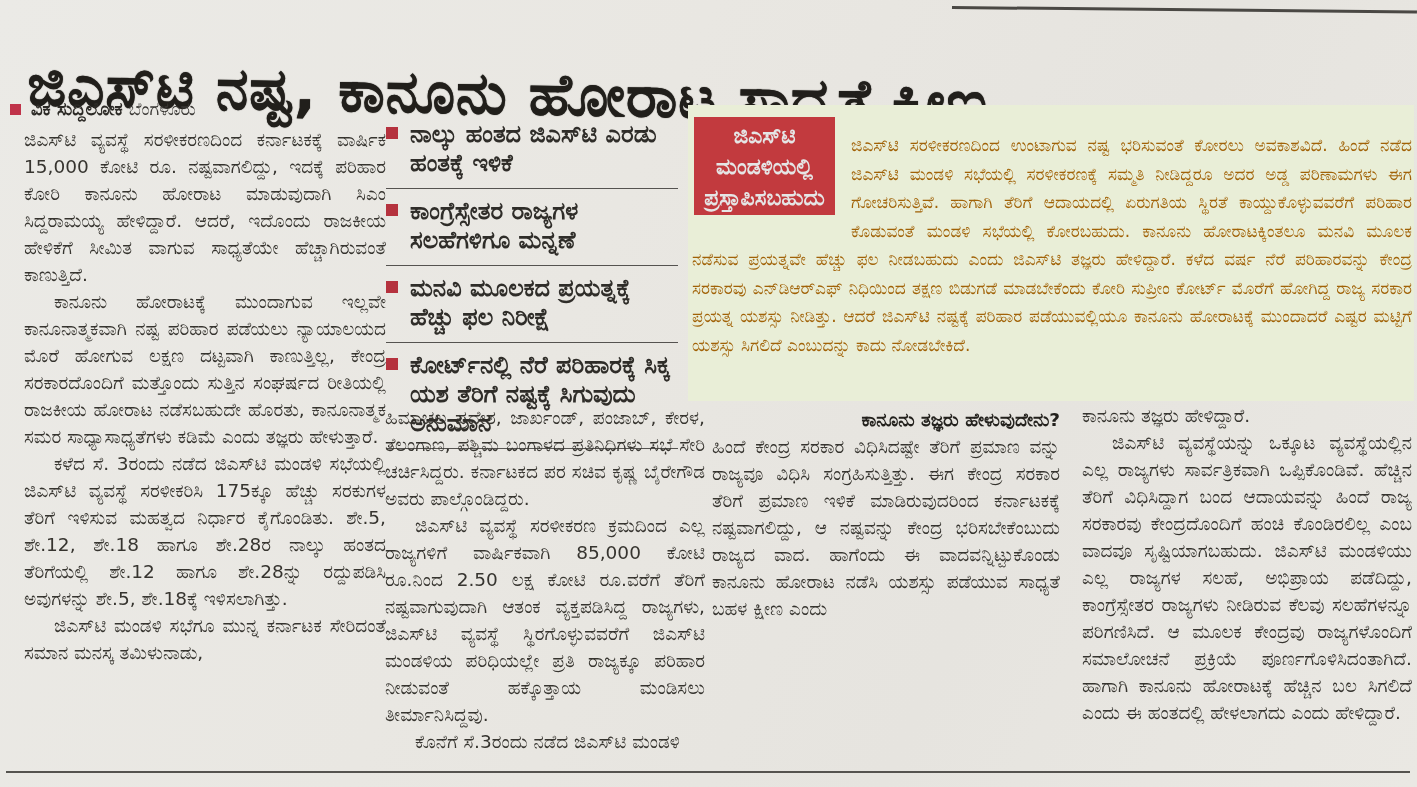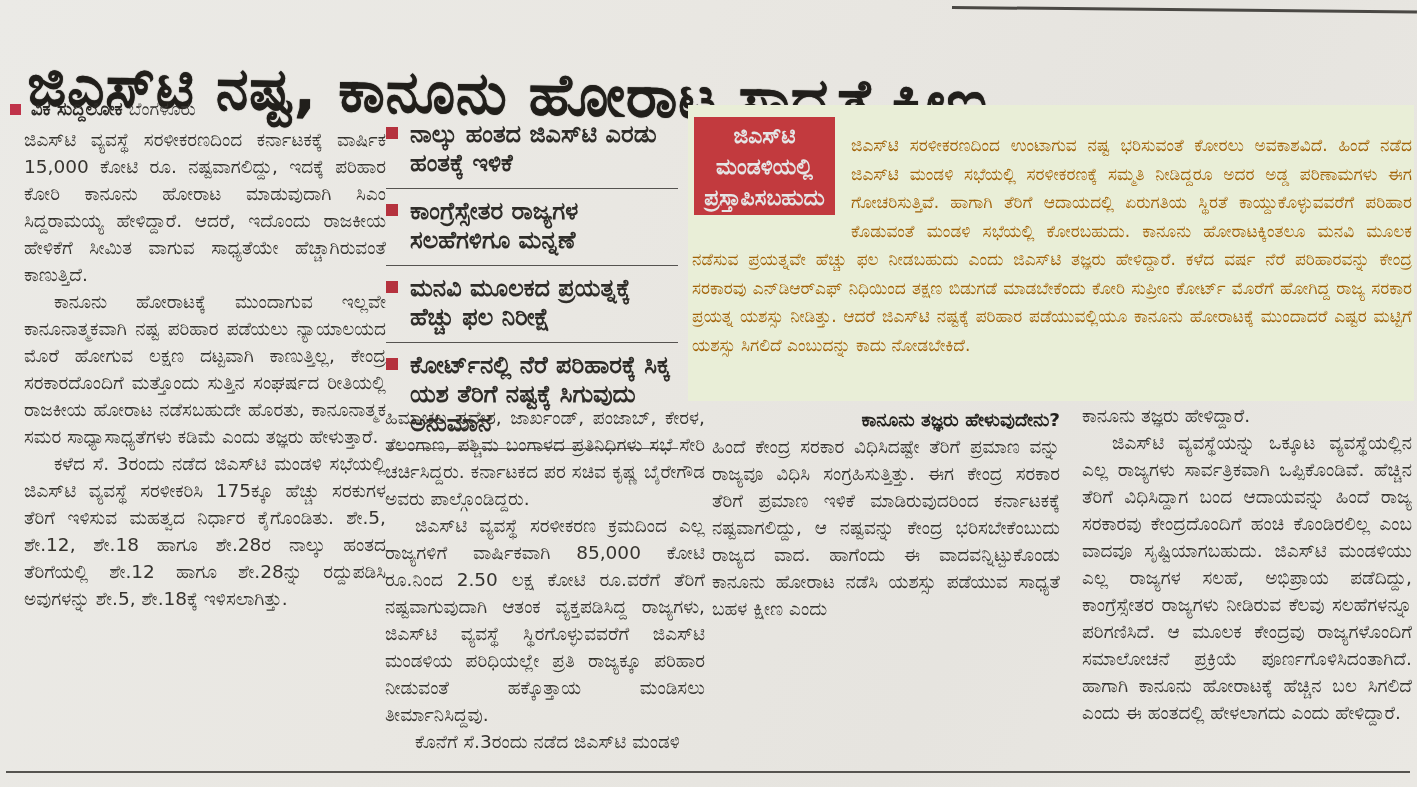--- a/index.html
+++ b/index.html
@@ -82,20 +82,21 @@
 
   <div class="byline">
     <span class="sq"></span>
     <span><b>ವಿಕ ಸುದ್ದಿಲೋಕ</b>&nbsp;<span>ಬೆಂಗಳೂರು</span></span>
   </div>
 
   <div class="col1 bodytext">
     <p>ಜಿಎಸ್‌ಟಿ ವ್ಯವಸ್ಥೆ ಸರಳೀಕರಣದಿಂದ ಕರ್ನಾಟಕಕ್ಕೆ ವಾರ್ಷಿಕ 15,000 ಕೋಟಿ ರೂ. ನಷ್ಟವಾಗಲಿದ್ದು, ಇದಕ್ಕೆ ಪರಿಹಾರ ಕೋರಿ ಕಾನೂನು ಹೋರಾಟ ಮಾಡುವುದಾಗಿ ಸಿಎಂ ಸಿದ್ದರಾಮಯ್ಯ ಹೇಳಿದ್ದಾರೆ. ಆದರೆ, ಇದೊಂದು ರಾಜಕೀಯ ಹೇಳಿಕೆಗೆ ಸೀಮಿತ ವಾಗುವ ಸಾಧ್ಯತೆಯೇ ಹೆಚ್ಚಾಗಿರುವಂತೆ ಕಾಣುತ್ತಿದೆ.</p>
     <p class="ind">ಕಾನೂನು ಹೋರಾಟಕ್ಕೆ ಮುಂದಾಗುವ ಇಲ್ಲವೇ ಕಾನೂನಾತ್ಮಕವಾಗಿ ನಷ್ಟ ಪರಿಹಾರ ಪಡೆಯಲು ನ್ಯಾಯಾಲಯದ ಮೊರೆ ಹೋಗುವ ಲಕ್ಷಣ ದಟ್ಟವಾಗಿ ಕಾಣುತ್ತಿಲ್ಲ, ಕೇಂದ್ರ ಸರಕಾರದೊಂದಿಗೆ ಮತ್ತೊಂದು ಸುತ್ತಿನ ಸಂಘರ್ಷದ ರೀತಿಯಲ್ಲಿ ರಾಜಕೀಯ ಹೋರಾಟ ನಡೆಸಬಹುದೇ ಹೊರತು, ಕಾನೂನಾತ್ಮಕ ಸಮರ ಸಾಧ್ಯಾಸಾಧ್ಯತೆಗಳು ಕಡಿಮೆ ಎಂದು ತಜ್ಞರು ಹೇಳುತ್ತಾರೆ.</p>
     <p class="ind">ಕಳೆದ ಸೆ. 3ರಂದು ನಡೆದ ಜಿಎಸ್‌ಟಿ ಮಂಡಳಿ ಸಭೆಯಲ್ಲಿ ಜಿಎಸ್‌ಟಿ ವ್ಯವಸ್ಥೆ ಸರಳೀಕರಿಸಿ 175ಕ್ಕೂ ಹೆಚ್ಚು ಸರಕುಗಳ ತೆರಿಗೆ ಇಳಿಸುವ ಮಹತ್ವದ ನಿರ್ಧಾರ ಕೈಗೊಂಡಿತು. ಶೇ.5, ಶೇ.12, ಶೇ.18 ಹಾಗೂ ಶೇ.28ರ ನಾಲ್ಕು ಹಂತದ ತೆರಿಗೆಯಲ್ಲಿ ಶೇ.12 ಹಾಗೂ ಶೇ.28ನ್ನು ರದ್ದುಪಡಿಸಿ ಅವುಗಳನ್ನು ಶೇ.5, ಶೇ.18ಕ್ಕೆ ಇಳಿಸಲಾಗಿತ್ತು.</p>
+    <p class="ind">ಜಿಎಸ್‌ಟಿ ಮಂಡಳಿ ಸಭೆಗೂ ಮುನ್ನ ಕರ್ನಾಟಕ ಸೇರಿದಂತೆ ಸಮಾನ ಮನಸ್ಕ ತಮಿಳುನಾಡು,</p>
   </div>
 
   <div class="bullets">
     <div class="bullet-item">
       <span class="sq"></span>
       <span class="bl">ನಾಲ್ಕು ಹಂತದ ಜಿಎಸ್‌ಟಿ ಎರಡು ಹಂತಕ್ಕೆ ಇಳಿಕೆ</span>
     </div>
     <div class="bullet-item">
       <span class="sq"></span>
       <span class="bl">ಕಾಂಗ್ರೆಸ್ಸೇತರ ರಾಜ್ಯಗಳ ಸಲಹೆಗಳಿಗೂ ಮನ್ನಣೆ</span>

